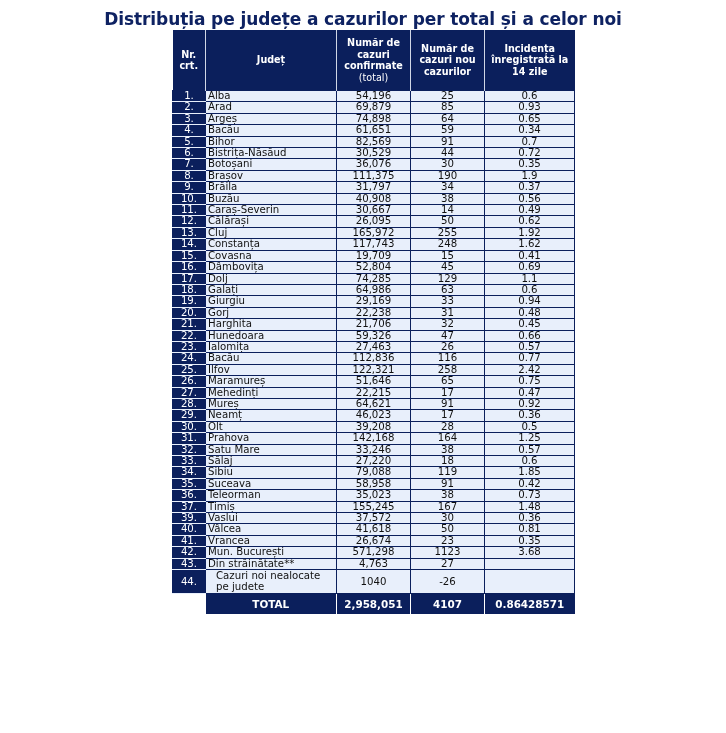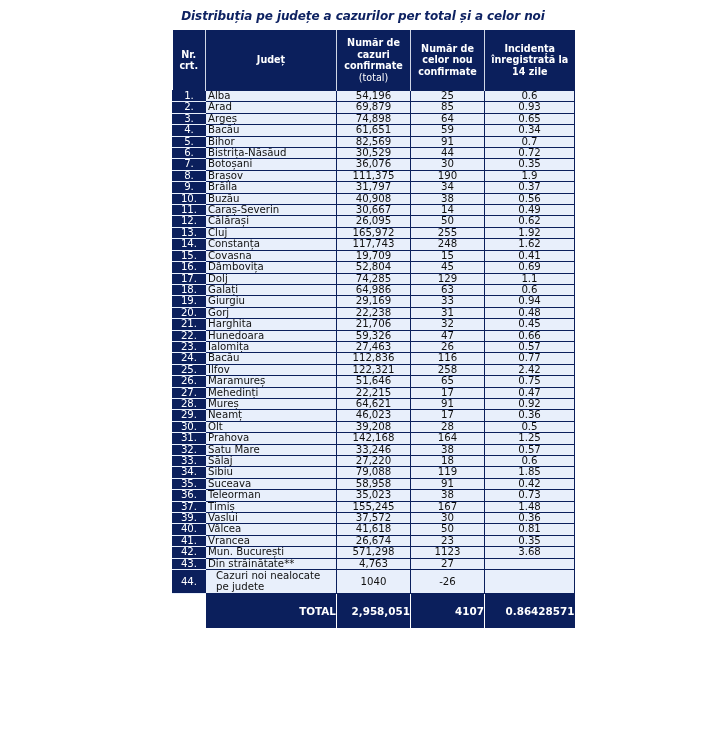--- a/index.html
+++ b/index.html
@@ -1,29 +1,29 @@
 <!DOCTYPE html>
 <html><head>
 <meta charset="utf-8">
 <style>
   html, body { margin:0; padding:0; background:#ffffff; }
   body { width:726px; height:733px; position:relative; overflow:hidden; font-family:"DejaVu Sans", sans-serif; }
-  .title { position:absolute; left:0; width:726px; top:9px; text-align:center; font-size:12px; font-weight:bold; color:#0e2262; letter-spacing:-0.1px;font-style:italic; }
+  .title { position:absolute; left:0; width:726px; top:9px; text-align:center; font-size:17px; font-weight:bold; color:#0e2262; letter-spacing:-0.1px; }
   table { position:absolute; left:172px; top:30px; border-collapse:collapse; table-layout:fixed; width:402px; font-size:10.2px; }
   col.c1 { width:33px; } col.c2 { width:131px; } col.c3 { width:74px; } col.c4 { width:74px; } col.c5 { width:90px; }
   thead th { background:#0b1f5c; color:#ffffff; font-weight:bold; font-size:9.6px; line-height:11.5px; height:60px; padding:0 2px; text-align:center; vertical-align:middle; border-left:1px solid #d0d6e6; }
   thead th:first-child { border-left:none; }
   thead th .sub { font-weight:normal; }
   tbody td { height:10.4px; line-height:10.4px; padding:0; border:1px solid #0b1f5c; background:#e8effb; color:#111; white-space:nowrap; overflow:hidden; }
   tbody td.nr { background:#0b1f5c; color:#ffffff; text-align:center; border-bottom:1px solid #e8effb; }
   tbody td.name { text-align:left; padding-left:2px;margin-left:8px; }
   tbody td.num { text-align:center; }
   tbody tr.tall td { height:23px; line-height:11px; white-space:normal; }
   tbody tr.tall td.name { vertical-align:top;padding-left:10px; }
-  tr.total td { background:#0b1f5c; color:#ffffff; font-weight:bold; font-size:10.4px; height:34px; text-align:right; border:none; border-left:1px solid #ffffff; }
+  tr.total td { background:#0b1f5c; color:#ffffff; font-weight:bold; font-size:10.4px; height:20px; text-align:center; border:none; border-left:1px solid #ffffff; }
   tr.total td.blank { background:#ffffff; border:none; }
   tr.total td.lbl { border-left:none; }
 </style>
 </head>
 <body>
 
 <div class="title">Distribuția pe județe a cazurilor per total și a celor noi</div>
 
 <table>
   <colgroup>
@@ -34,21 +34,21 @@
       <col class="c5">
     </colgroup>
   <thead>
     <tr>
       <th>Nr. crt.</th>
       <th>Județ</th>
       <th>
         <span>Număr de cazuri confirmate</span><br>
         <span class="sub">(total)</span>
       </th>
-      <th>Număr de celor nou confirmate</th>
+      <th>Număr de cazuri nou cazurilor</th>
       <th>Incidența înregistrată la 14 zile</th>
     </tr>
   </thead>
   <tbody id="tbody">
       <tr>
         <td class="nr">1.</td>
         <td class="name">Alba</td>
         <td class="num">54,196</td>
         <td class="num">25</td>
         <td class="num">0.6</td>

